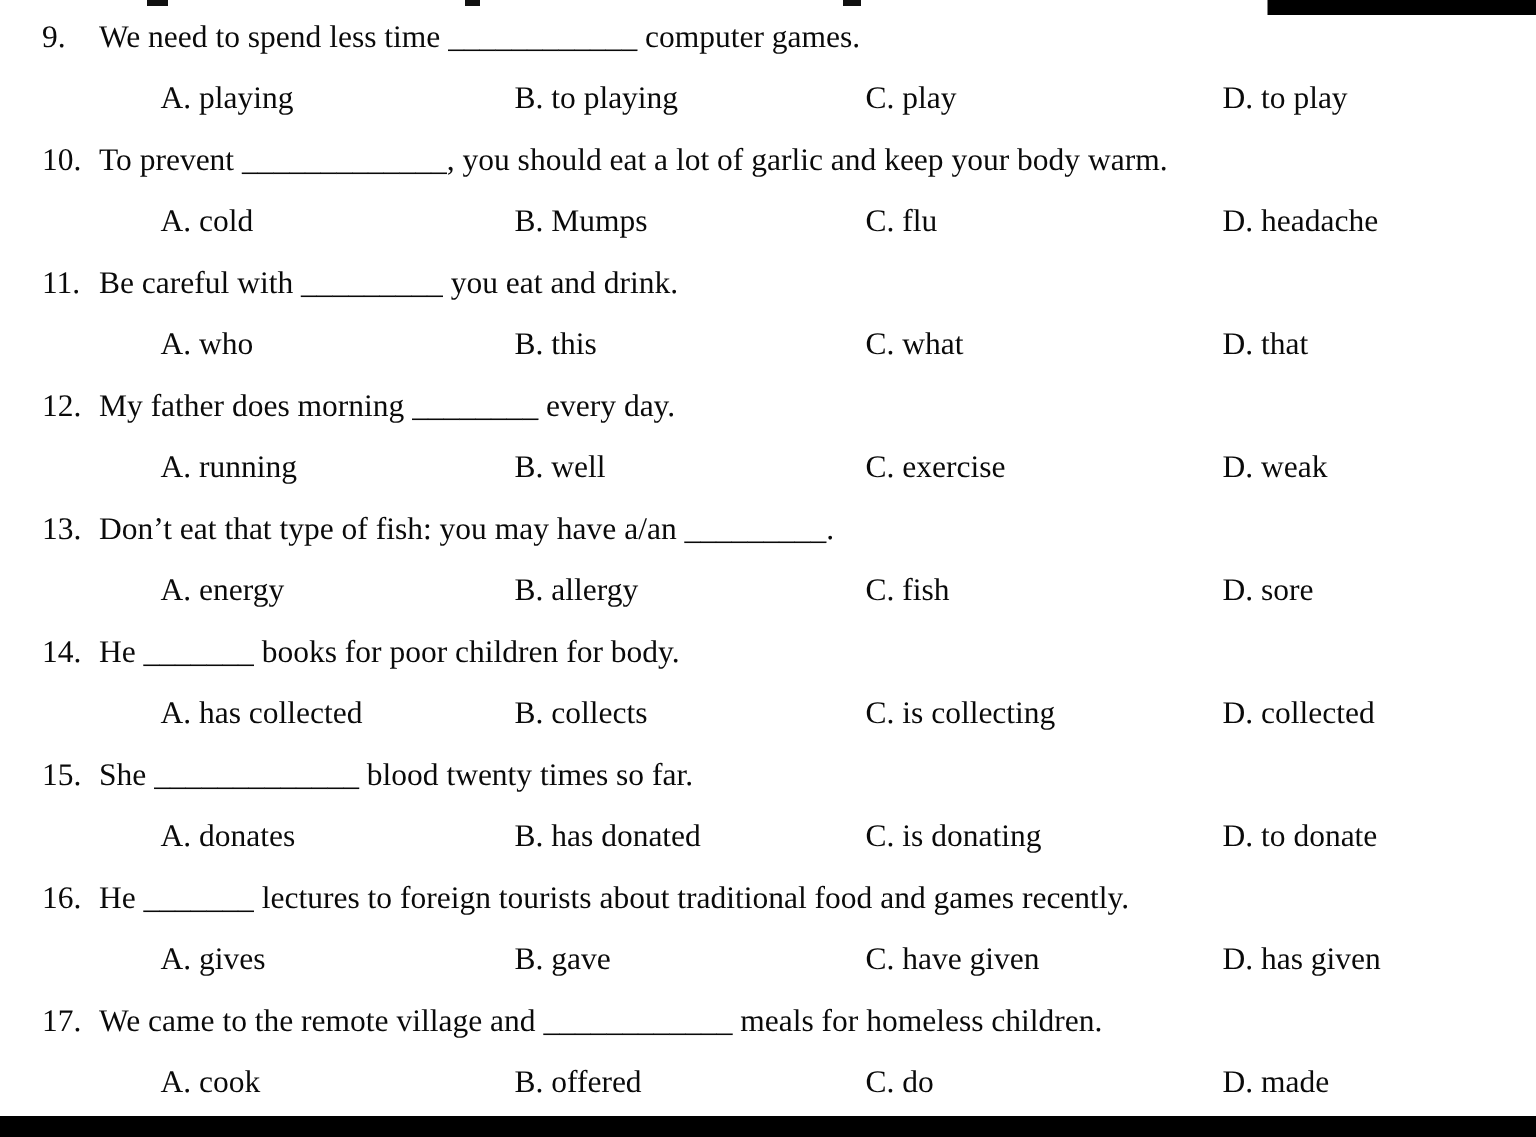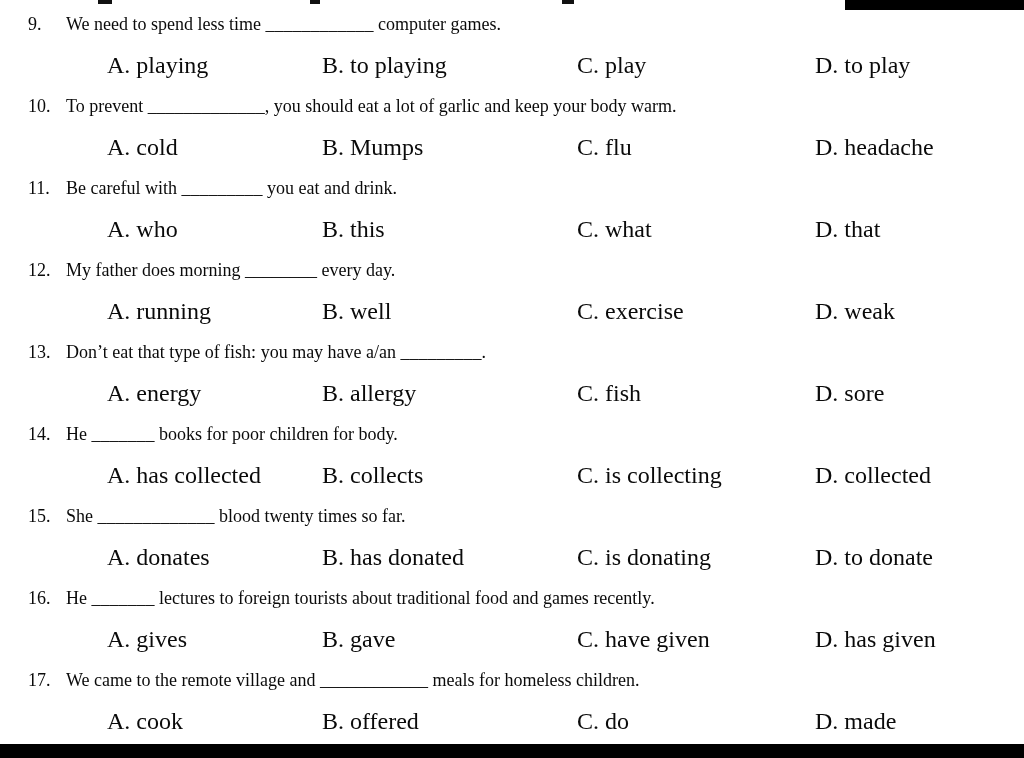--- a/index.html
+++ b/index.html
@@ -20,41 +20,41 @@
   }
   .content {
     position: absolute;
     top: 4px;
     left: 0;
     right: 0;
   }
   .q-line {
     height: 41px;
     line-height: 41px;
-    font-size: 18px;
+    font-size: 21px;
     padding-left: 28px;
     white-space: nowrap;
   }
   .q-num {
     display: inline-block;
     min-width: 38px;
   }
   .opt-line {
     position: relative;
     height: 41px;
     line-height: 41px;
-    font-size: 24px;
+    font-size: 21px;
     white-space: nowrap;
   }
   .opt {
     position: absolute;
     top: 0;
   }
   .opt-a { left: 107px; }
-  .opt-b { left: 322px; }
+  .opt-b { left: 343px; }
   .opt-c { left: 577px; }
   .opt-d { left: 815px; }
   .top-bar {
     position: absolute;
     top: 0;
     left: 845px;
     width: 179px;
     height: 10px;
     background: #000000;
   }

